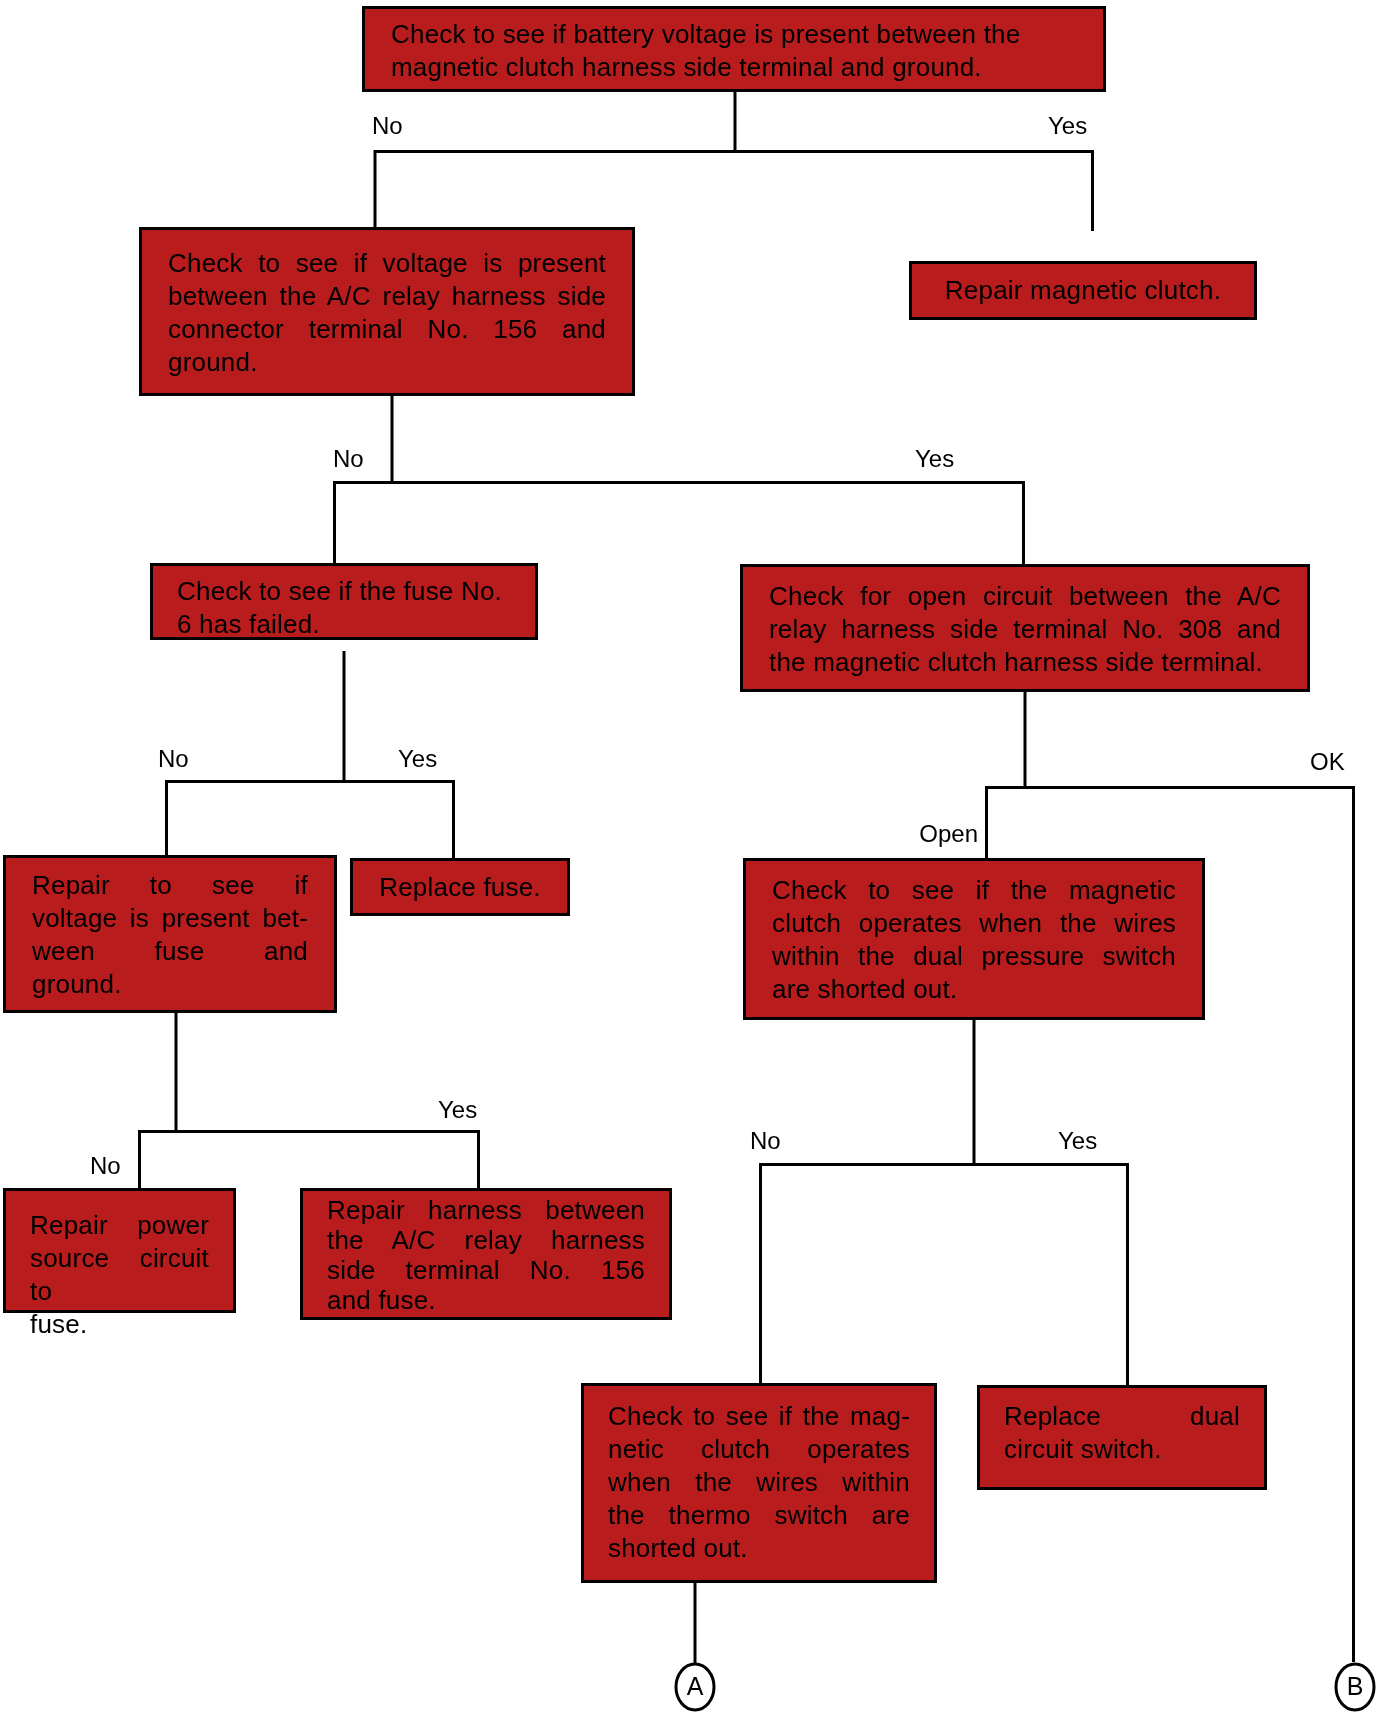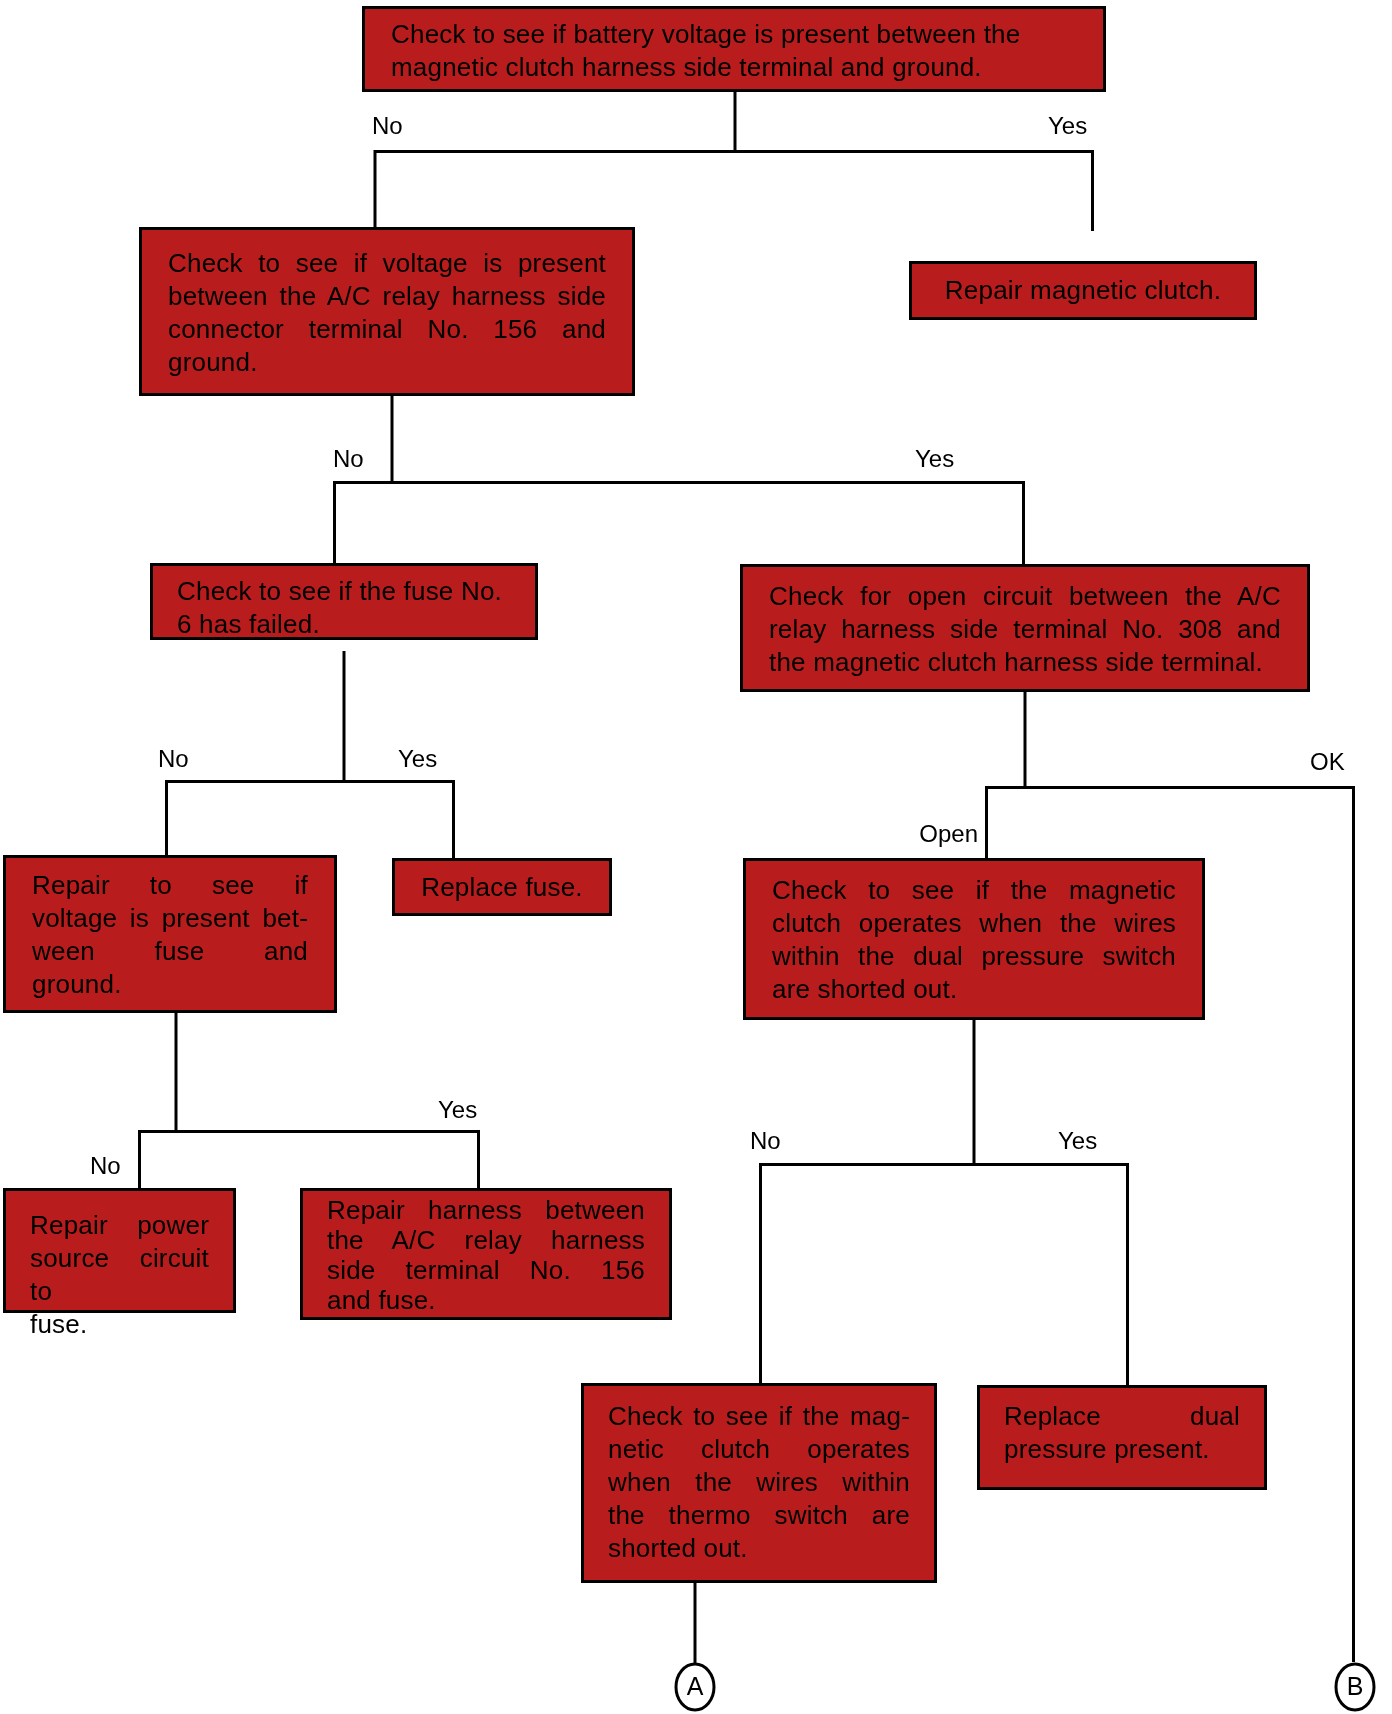--- a/index.html
+++ b/index.html
@@ -14,21 +14,21 @@
   .blabel{position:absolute;font-size:24px;line-height:28px;white-space:nowrap;}
   .circ-label{position:absolute;font-size:25px;line-height:25px;width:40px;text-align:center;}
 
   
   #n-battery       {left:362px; top:6px;    width:744px; height:86px;  padding:9px 26px;}
   #n-relay-voltage {left:139px; top:227px;  width:496px; height:169px; padding:17px 26px;}
   #n-repair-clutch {left:909px; top:229px;  width:348px; height:59px;margin-top:32px;}
   #n-fuse-check    {left:150px; top:563px;  width:388px; height:77px;  padding:9px 24px;}
   #n-open-circuit  {left:740px; top:564px;  width:570px; height:128px; padding:13px 26px;}
   #n-fuse-voltage  {left:3px;   top:855px;  width:334px; height:158px; padding:11px 26px;}
-  #n-replace-fuse  {left:350px; top:858px;  width:220px; height:58px;margin-left:42px;}
+  #n-replace-fuse  {left:350px; top:858px;  width:220px; height:58px;}
   #n-dual-pressure {left:743px; top:858px;  width:462px; height:162px; padding:13px 26px;}
   #n-repair-power  {left:3px;   top:1188px; width:233px; height:125px; padding:18px 24px;}
   #n-repair-harness{left:300px; top:1188px; width:372px; height:132px; padding:4px 24px; line-height:30px;}
   #n-thermo        {left:581px; top:1383px; width:356px; height:200px; padding:14px 24px;}
   #n-replace-dual  {left:977px; top:1385px; width:290px; height:105px;  padding:12px 24px;}
 
   
   #lbl-no1 {left:372px;  top:112px;}
   #lbl-yes1{left:1048px; top:112px;}
   #lbl-no2 {left:333px;  top:445px;}
@@ -133,21 +133,21 @@
 <div class="node" id="n-thermo">
     <div class="line spread">Check to see if the mag-</div>
     <div class="line spread">netic clutch operates</div>
     <div class="line spread">when the wires within</div>
     <div class="line spread">the thermo switch are</div>
     <div class="line">shorted out.</div>
   </div>
 
 <div class="node" id="n-replace-dual">
     <div class="line spread">Replace dual</div>
-    <div class="line">pressure present.</div>
+    <div class="line">circuit switch.</div>
   </div>
 
 <div class="blabel" id="lbl-no1">No</div>
 <div class="blabel" id="lbl-yes1">Yes</div>
 <div class="blabel" id="lbl-no2">No</div>
 <div class="blabel" id="lbl-yes2">Yes</div>
 <div class="blabel" id="lbl-no3">No</div>
 <div class="blabel" id="lbl-yes3">Yes</div>
 <div class="blabel" id="lbl-no4">No</div>
 <div class="blabel" id="lbl-yes4">Yes</div>

